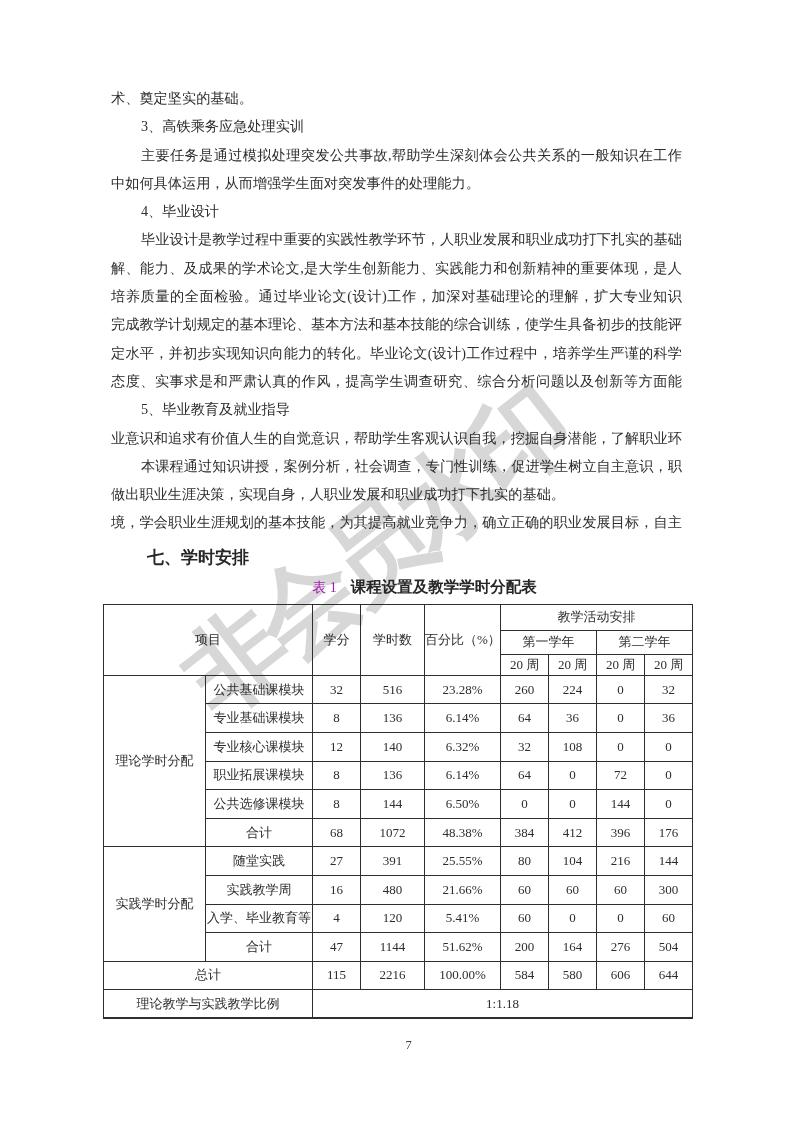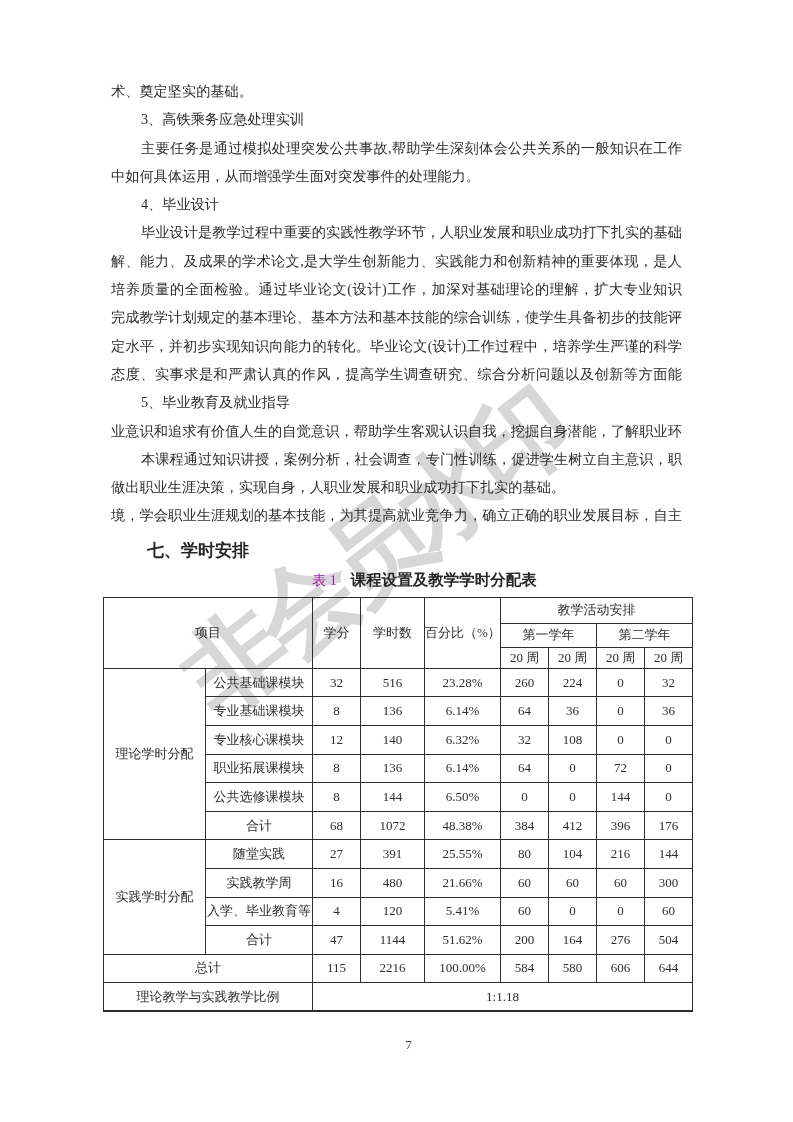--- a/index.html
+++ b/index.html
@@ -9,21 +9,21 @@
   }
   .page{position:absolute;inset:0;background:#ffffff;}
   
   .watermark{
     position:absolute;left:128px;top:492px;width:490px;height:120px;line-height:120px;
     text-align:center;white-space:nowrap;z-index:0;
     transform:rotate(-38deg);transform-origin:center;
     font-family:"Liberation Sans","DejaVu Sans",sans-serif;font-weight:700;
     font-size:100px;letter-spacing:-10px;color:#d7d7d7;user-select:none;
   }
-  .content{position:absolute;left:111px;top:77px;width:571px;z-index:1;}
+  .content{position:absolute;left:111px;top:84px;width:571px;z-index:1;}
   .tline{
     font-size:14.2px;line-height:28.3px;height:28.3px;
     text-align:justify;text-justify:inter-character;overflow:hidden;
   }
   .tline.fill{text-align-last:justify;}
   .tline.ind{text-indent:30px;}
   .heading{
     font-family:"Liberation Sans","DejaVu Sans",sans-serif;font-weight:700;
     font-size:17px;color:#262626;height:30px;line-height:30px;padding-left:36px;margin-top:6px;
   }

